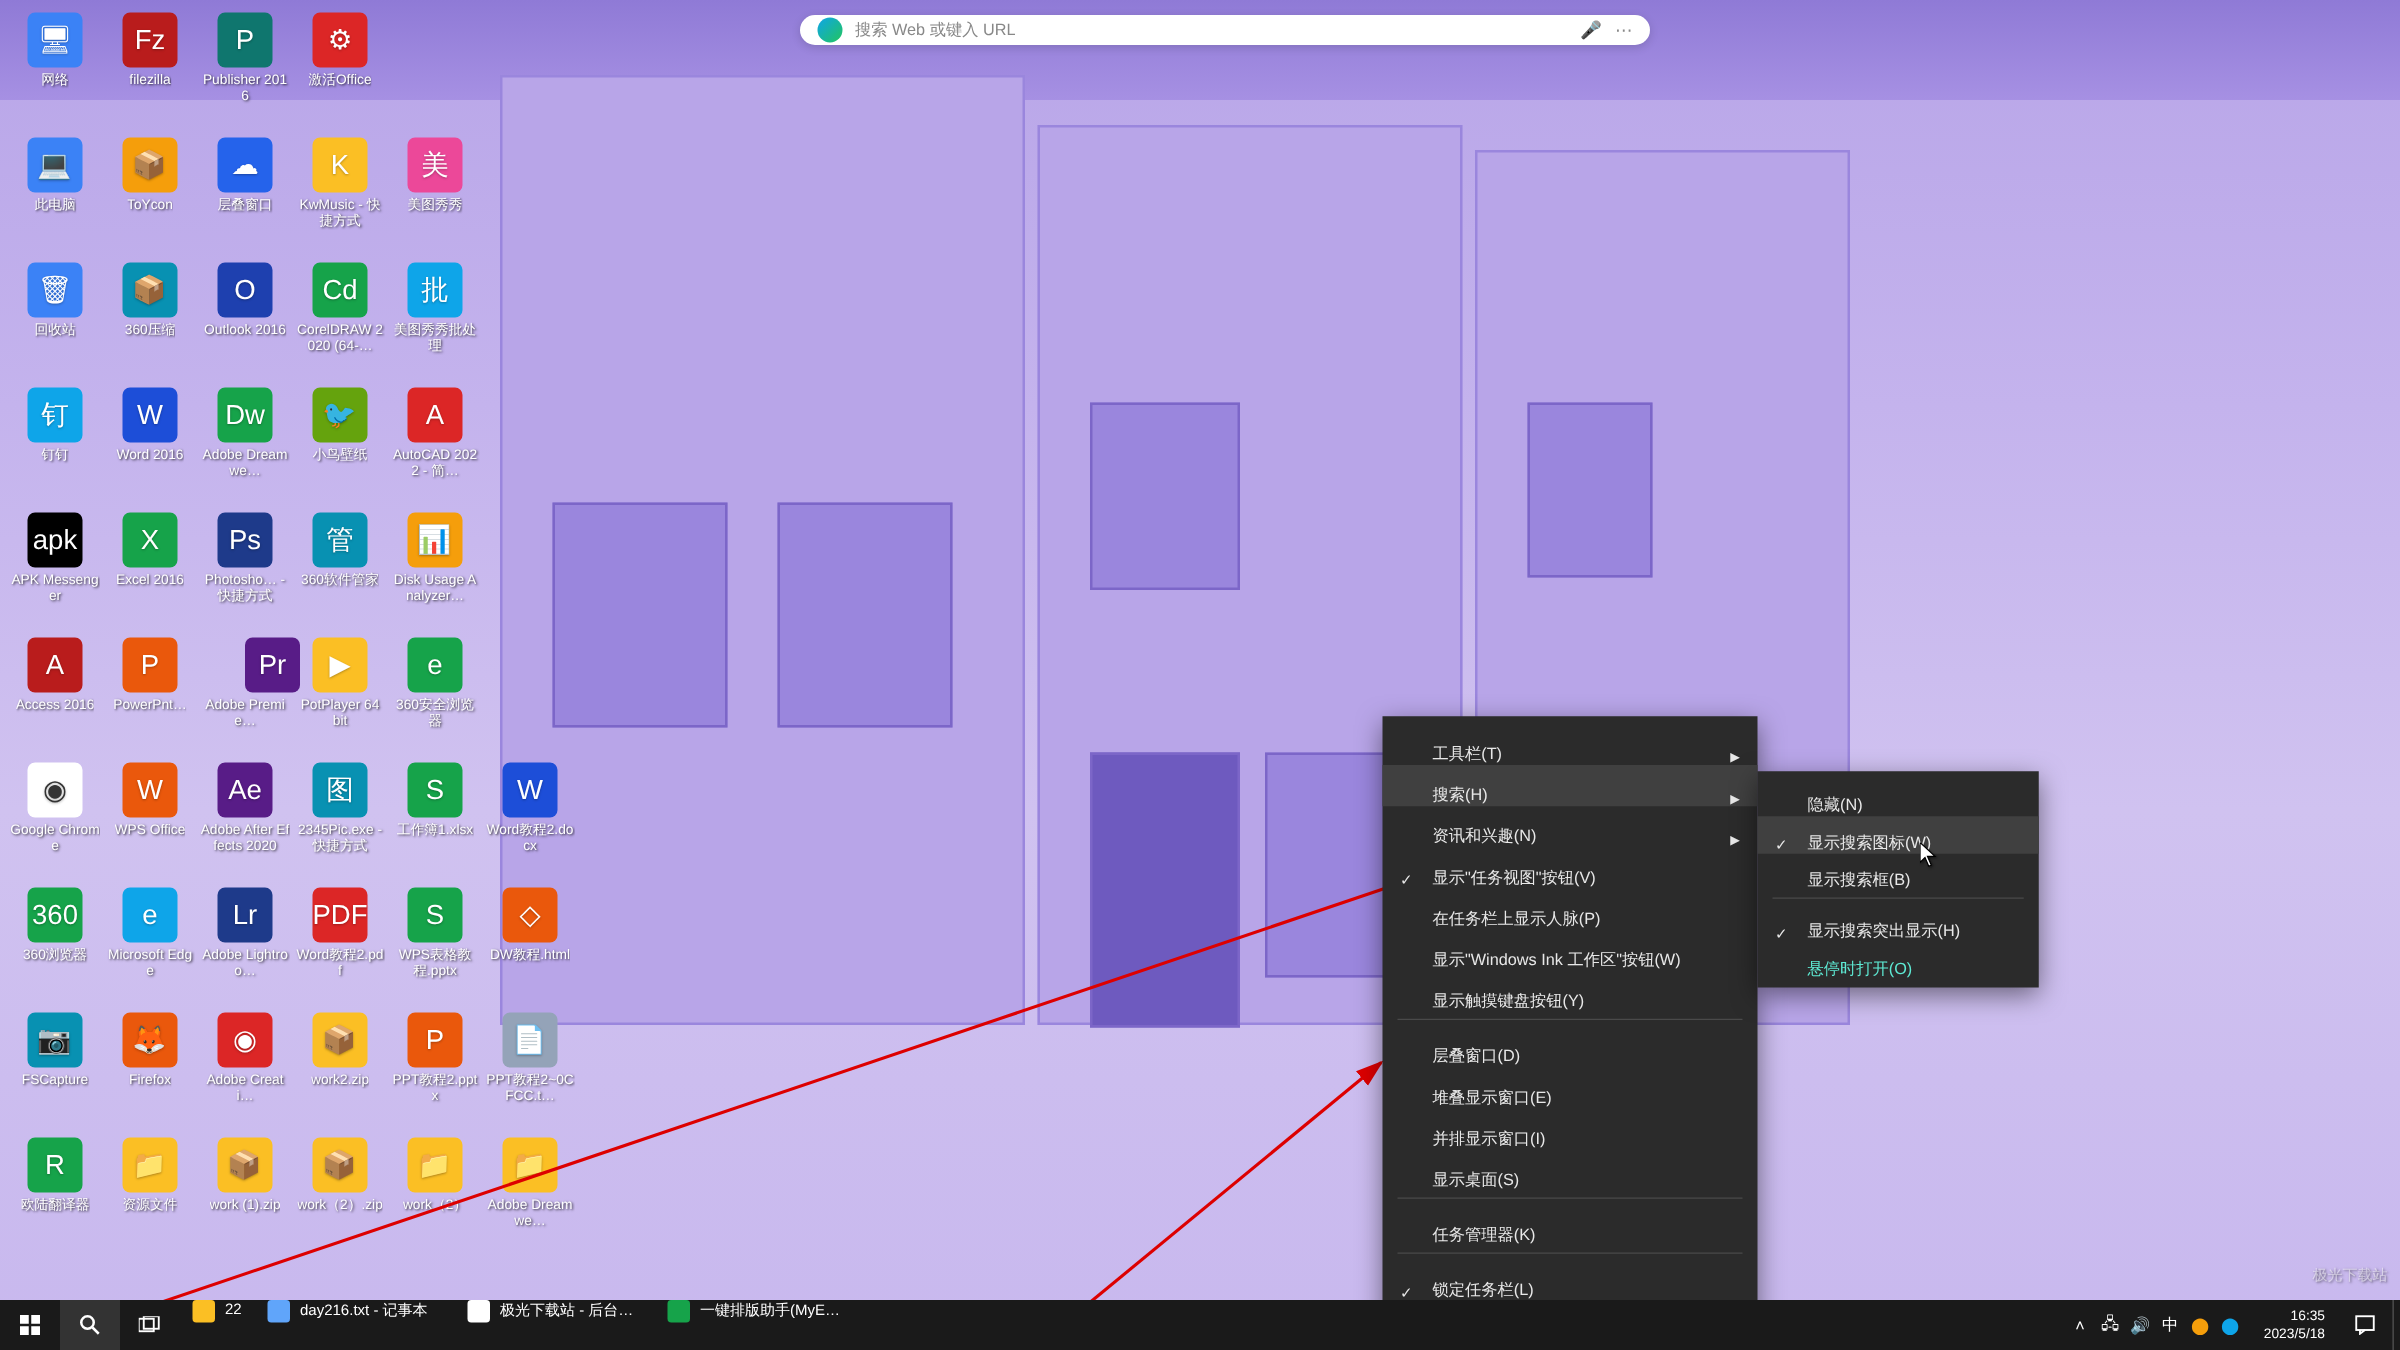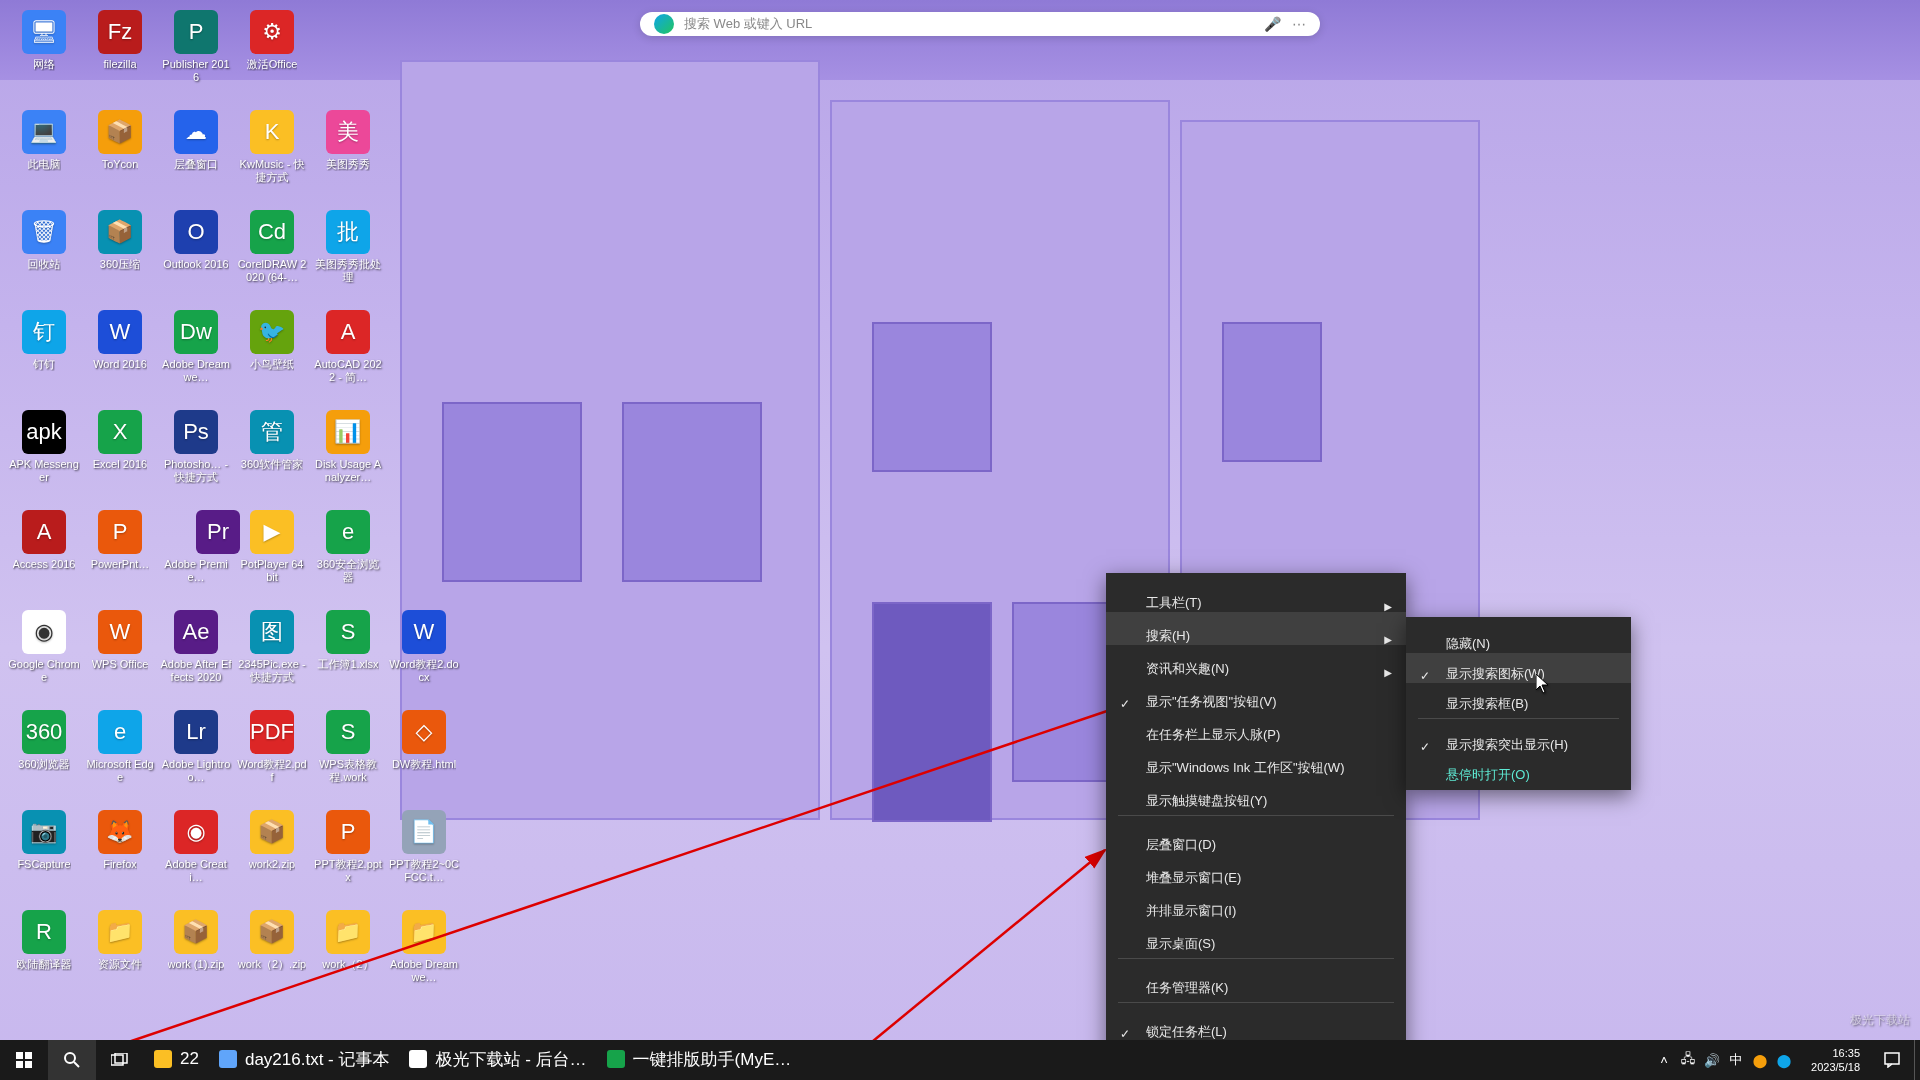--- a/index.html
+++ b/index.html
@@ -35,21 +35,21 @@
 .ctxmenu .sep{height:1px;background:#4a4a4a;margin:5px 12px}
 .ctxmenu .chk{position:absolute;left:14px;font-size:12px}
 .ctxmenu .arrow{position:absolute;right:14px;font-size:10px}
 .ctxmenu .gear{position:absolute;left:14px;font-size:12px}
 #menu1{left:1106px;top:573px;width:300px}
 #menu2{left:1406px;top:617px;width:225px}
 #menu1 .row{height:33px}
 .taskbar{position:absolute;left:0;right:0;bottom:0;height:40px;background:#1a1a1a;display:flex;align-items:center;color:#fff}
 .taskbar .tbtn{height:40px;min-width:48px;display:flex;align-items:center;justify-content:center;font-size:15px;cursor:default}
 .taskbar .tbtn.active{background:#333}
-.taskbar .task{height:40px;min-width:160px;max-width:220px;display:flex;align-items:center;padding:0 10px;gap:8px;font-size:17px;border-bottom:2px solid transparent}
+.taskbar .task{height:40px;min-width:160px;max-width:220px;display:flex;align-items:flex-start;padding:0 10px;gap:8px;font-size:12px;border-bottom:2px solid transparent}
 .taskbar .task .ti{width:18px;height:18px;border-radius:3px}
 .taskbar .spacer{flex:1}
 .taskbar .tray{display:flex;align-items:center;gap:6px;padding:0 8px;font-size:12px}
 .taskbar .tray .ticon{width:18px;height:18px;display:flex;align-items:center;justify-content:center;font-size:13px}
 .taskbar .clock{display:flex;flex-direction:column;align-items:flex-end;padding:0 10px;font-size:11px;line-height:14px}
 .redarrow{position:absolute;pointer-events:none}
 .watermark{position:absolute;right:10px;top:1012px;font-size:12px;color:rgba(255,255,255,.5);text-shadow:1px 1px 2px rgba(0,0,0,.5)}
 .cursor{position:absolute;left:1536px;top:674px;width:14px;height:20px;pointer-events:none}
 .cursor svg{filter:drop-shadow(1px 1px 1px rgba(0,0,0,.5))}
 </style>
@@ -242,21 +242,21 @@
         <div class="dicon">
           <div class="ic" style="background: rgb(30, 58, 138);">Lr</div>
           <div class="lbl">Adobe Lightroo…</div>
         </div>
         <div class="dicon">
           <div class="ic" style="background: rgb(220, 38, 38);">PDF</div>
           <div class="lbl">Word教程2.pdf</div>
         </div>
         <div class="dicon">
           <div class="ic" style="background: rgb(22, 163, 74);">S</div>
-          <div class="lbl">WPS表格教程.work</div>
+          <div class="lbl">WPS表格教程.pptx</div>
         </div>
         <div class="dicon">
           <div class="ic" style="background: rgb(234, 88, 12);">◇</div>
           <div class="lbl">DW教程.html</div>
         </div>
         <div class="dicon">
           <div class="ic" style="background: rgb(8, 145, 178);">📷</div>
           <div class="lbl">FSCapture</div>
         </div>
         <div class="dicon">

